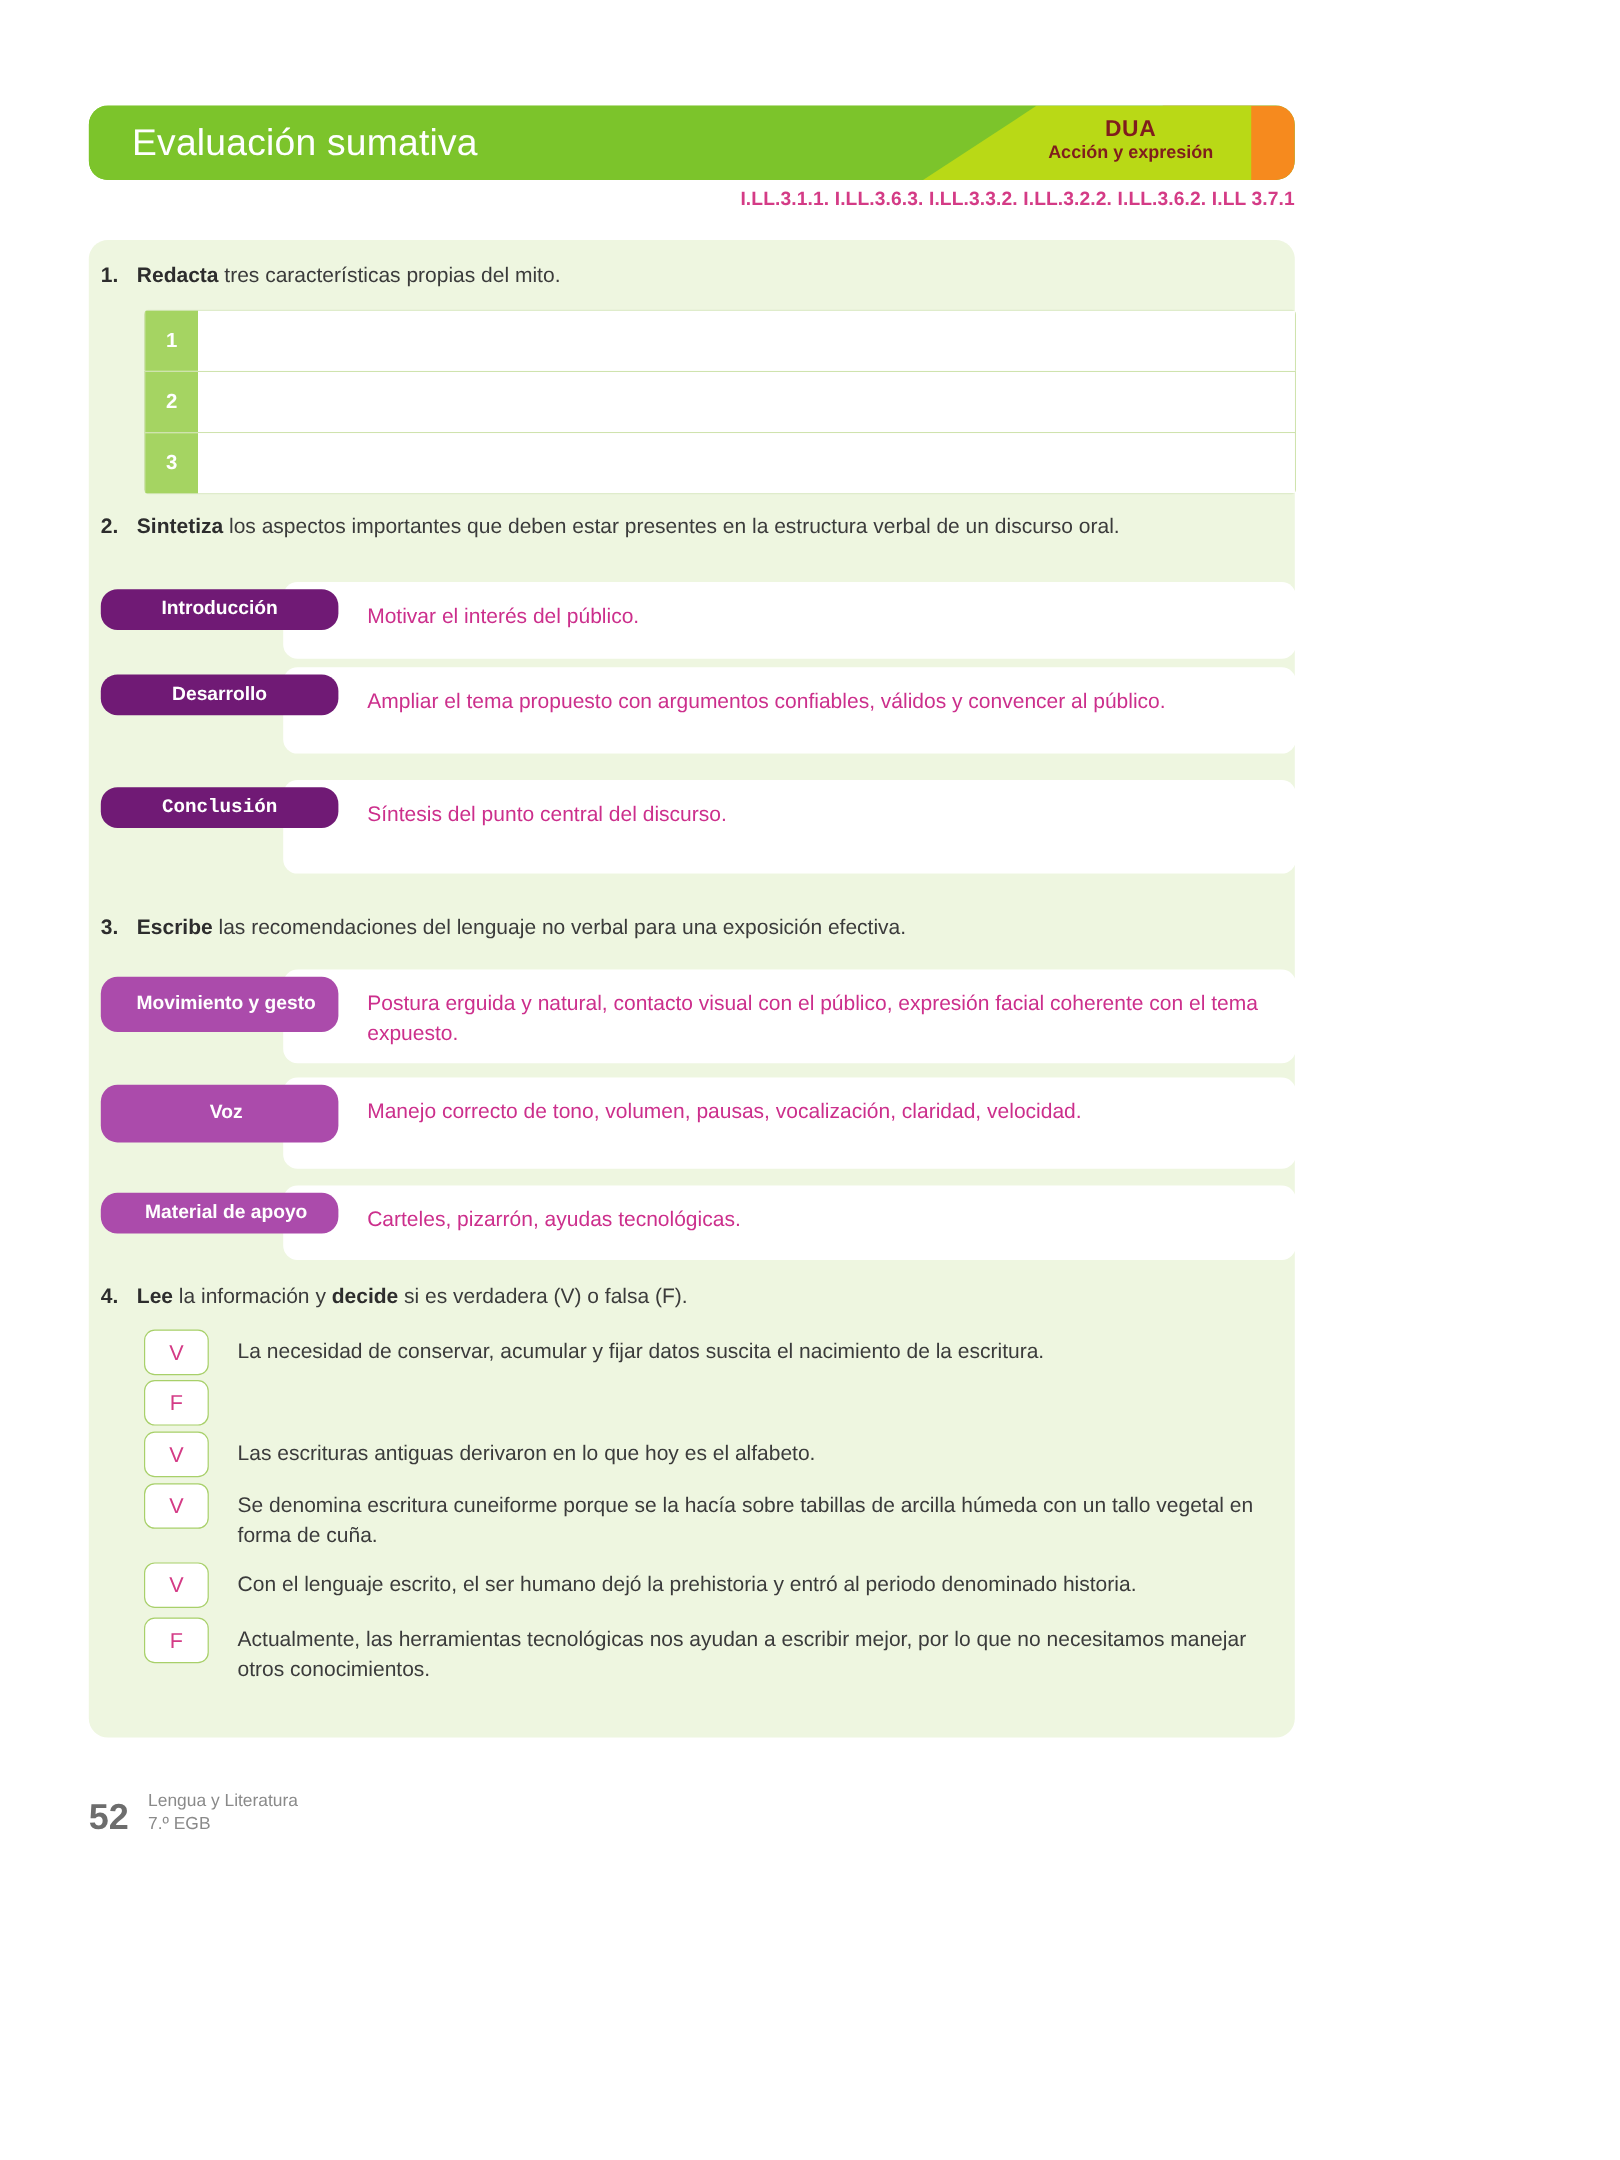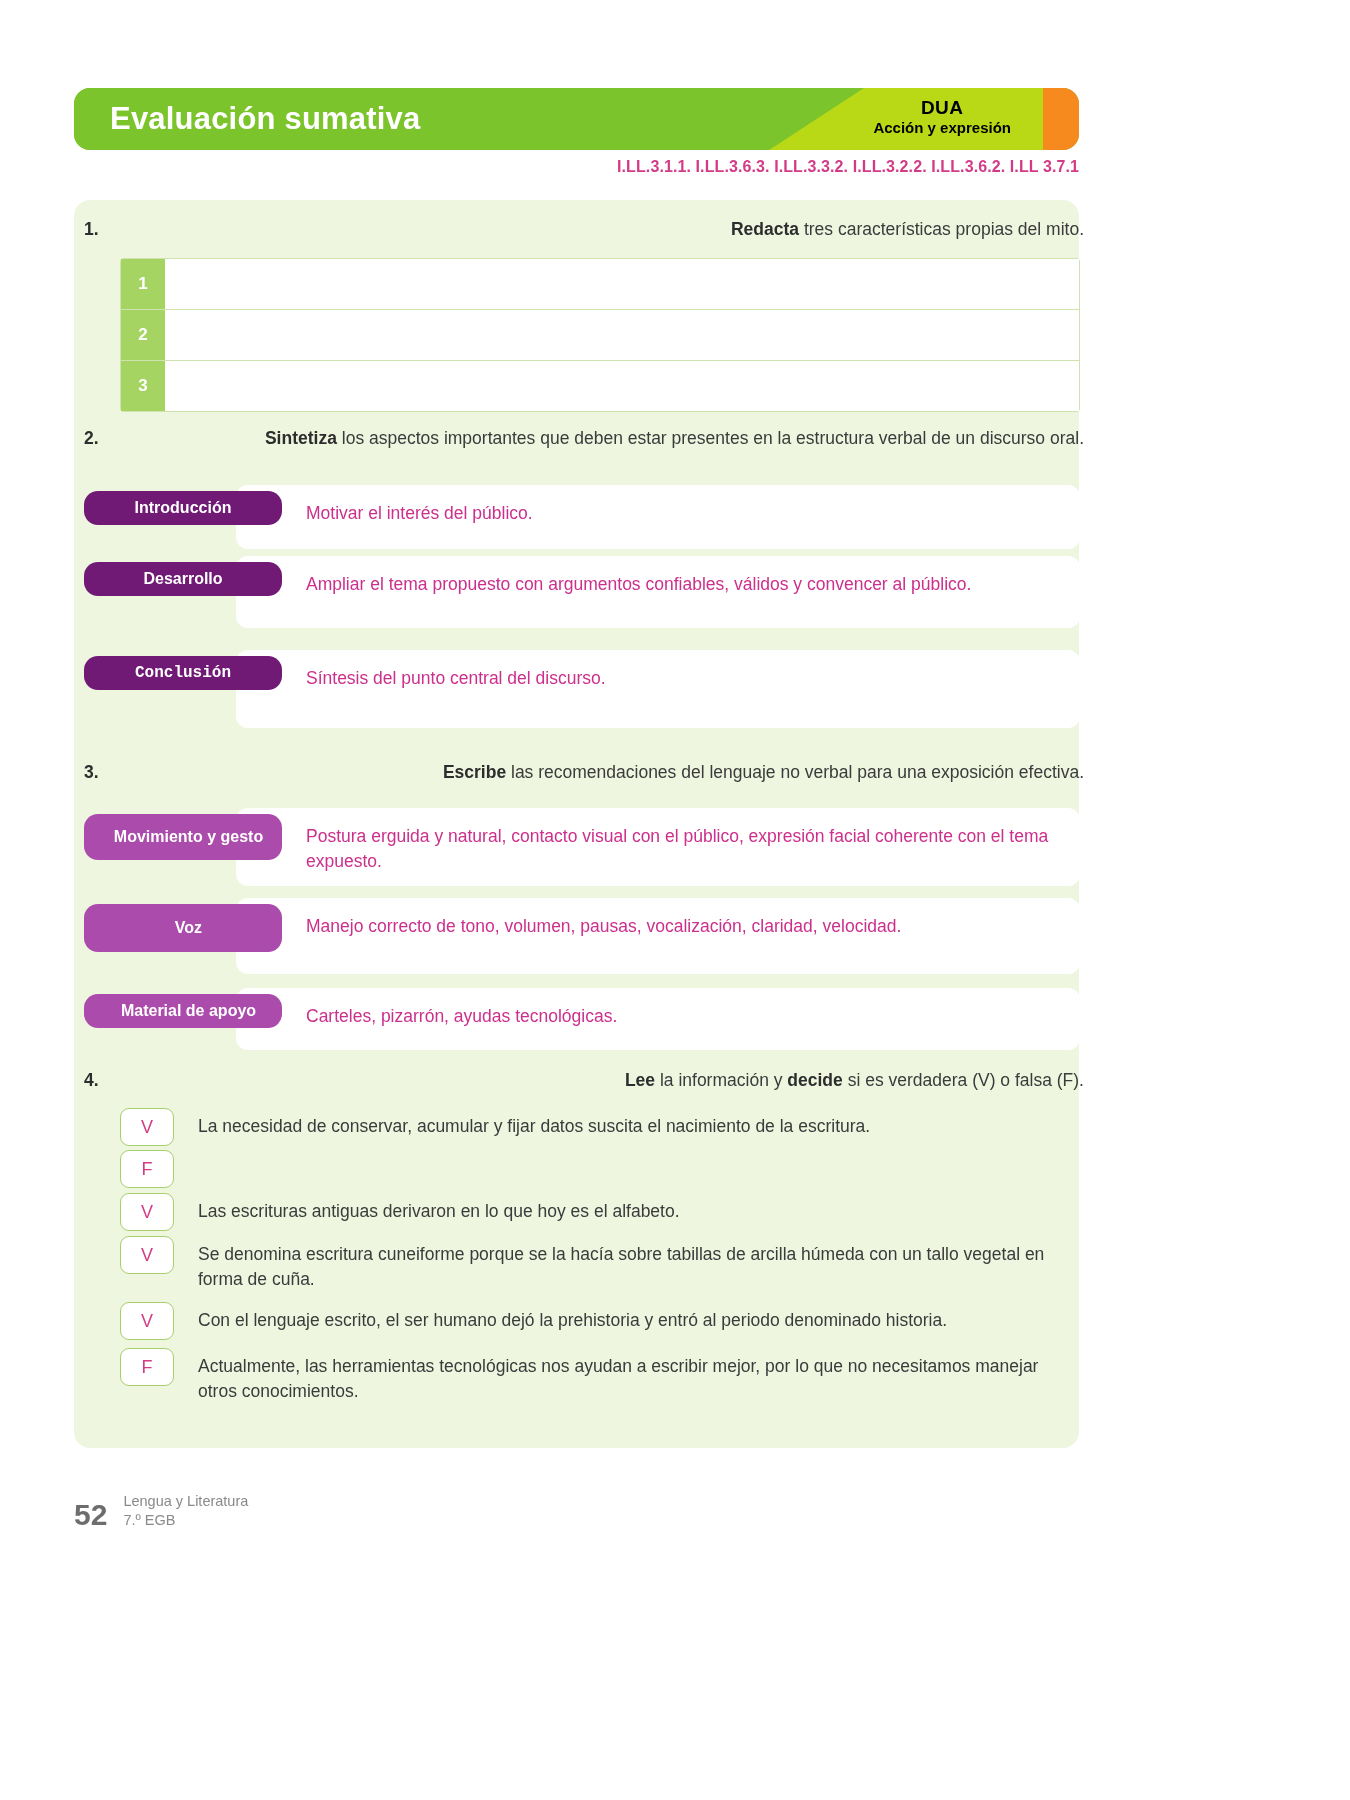--- a/index.html
+++ b/index.html
@@ -63,31 +63,31 @@
     height: 100%;
     background: #7cc42b;
     clip-path: polygon(0 0, 100% 0, 88% 100%, 0 100%);
   }
   .header-title {
     position: absolute;
     left: 36px;
     top: 50%;
     transform: translateY(-50%);
     font-size: 31px;
-    font-weight: 700;
+    font-weight: 400;
     color: #ffffff;
     letter-spacing: 0.2px;
     white-space: nowrap;
   }
   .dua-block {
     position: absolute;
     right: 68px;
     top: 9px;
     text-align: center;
-    color: #000000;
+    color: #7f1d1d;
     line-height: 1.18;
     white-space: nowrap;
   }
   .dua-title {
     font-size: 19px;
     font-weight: bold;
     letter-spacing: 0.5px;
   }
   .dua-sub {
     font-size: 15px;
@@ -130,21 +130,21 @@
     font-size: 17.5px;
     line-height: 1.42;
     color: #3b3b3b;
   }
   .prompt .num {
     font-weight: bold;
     width: 30px;
     flex: 0 0 30px;
     color: #2d2d2d;
   }
-  .prompt .ptext { flex: 1; text-align: right; }
+  .prompt .ptext { flex: 1; }
   .prompt b { font-weight: bold; color: #2d2d2d; }
 
   
   .ex1-table {
     position: absolute;
     left: 120px;
     top: 258px;
     width: 960px;
     border-radius: 4px;
     overflow: hidden;

